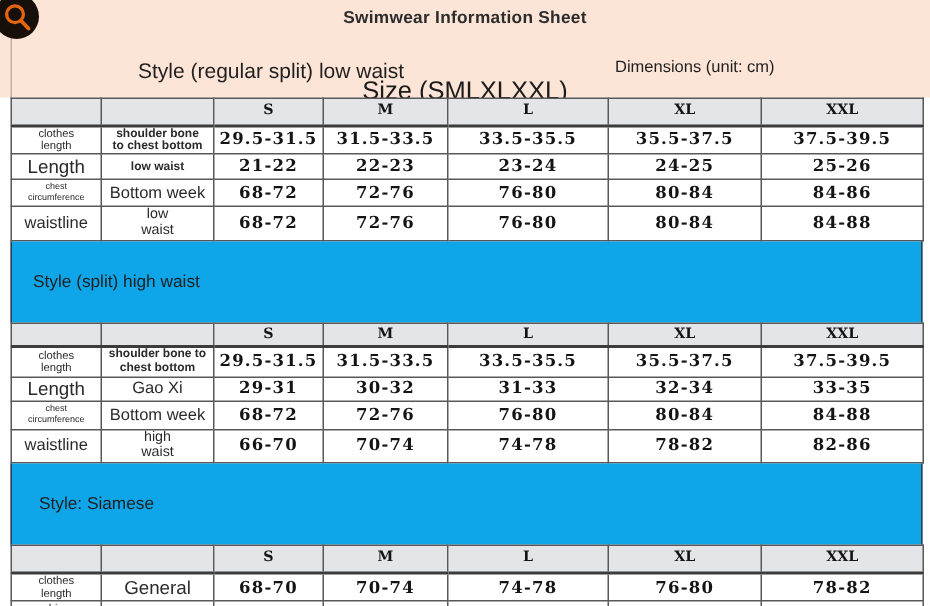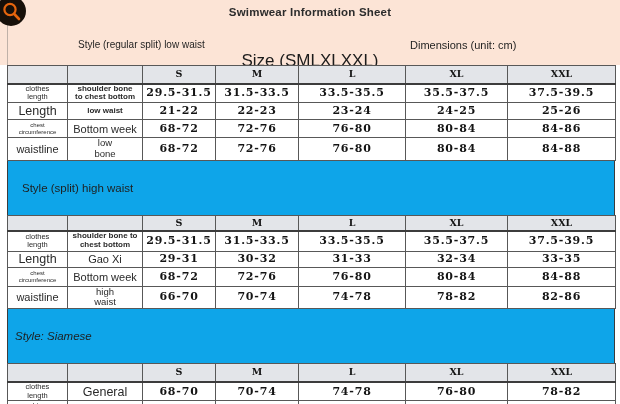--- a/index.html
+++ b/index.html
@@ -5,21 +5,21 @@
   html,body { margin:0; padding:0; background:#ffffff; }
   .screen {
     position:relative; width:620px; height:404px; overflow:hidden;
     background:#ffffff; font-family:"Liberation Sans", sans-serif; color:#1f1f1f;
   }
   .topband { position:absolute; left:0; top:0; width:620px; height:65px; background:#fce4d6; }
   .doc-title { position:absolute; left:0; top:6px; width:620px; text-align:center;
     font-size:11.5px; font-weight:600; color:#2c2c2c; letter-spacing:.2px; }
   .size-heading { position:absolute; left:0; top:19px; width:620px; text-align:center;
     font-size:17px; color:#1b1b1b;margin-top:32px; }
-  .style-label { position:absolute; left:78px; top:39px; font-size:10px; color:#1f1f1f; }
+  .style-label { position:absolute; left:92px; top:39px; font-size:14px; color:#1f1f1f; }
   .dims-label { position:absolute; left:410px; top:39px; font-size:11px; color:#1f1f1f; }
   .left-hairline { position:absolute; left:7px; top:24px; width:1px; height:41px; background:rgba(100,100,100,.4); }
 
   .magnifier { position:absolute; left:-5px; top:-5px; width:34px; height:34px; }
 
   .content { position:absolute; left:7px; top:65px; width:608px; }
 
   table.sizes { border-collapse:collapse; table-layout:fixed; width:608px;
     border:1px solid #3c3c3c; }
   table.sizes td { border:1px solid #585858; text-align:center; vertical-align:middle;
@@ -37,21 +37,21 @@
   .l-lg  { font-size:12.5px; color:#2a2a2a; }
   .s-sm  { font-size:8px;    color:#2a2a2a;font-weight:bold; }
   .s-md  { font-size:11px;   color:#2a2a2a; }
   .s-two { font-size:9.5px;  color:#2a2a2a; }
   .s-lg  { font-size:12.5px; color:#2a2a2a; }
 
   .gapband { width:608px; box-sizing:border-box; background:#0ea5e9;
     border-left:1px solid #3c3c3c; border-right:1px solid #3c3c3c;
     display:flex; align-items:center; font-size:11.5px; color:#1f1f1f; }
   .gap1 { height:54px; padding-left:14px; }
-  .gap2 { height:54px; padding-left:7px;font-style:italic; }
+  .gap2 { height:54px; padding-left:18px; }
 </style>
 </head>
 <body>
 
 <div class="screen">
   <div class="topband"></div>
   <div class="left-hairline"></div>
 
   <div class="magnifier">
     <svg width="34" height="34" viewBox="0 0 34 34">
@@ -114,21 +114,21 @@
         <td class="s-md">Bottom week</td>
         <td class="num">68-72</td>
         <td class="num">72-76</td>
         <td class="num">76-80</td>
         <td class="num">80-84</td>
         <td class="num">84-86</td>
       </tr>
       <tr style="height:17px">
         <td class="l-md">waistline</td>
         <td class="s-two pre">low
-bone</td>
+waist</td>
         <td class="num">68-72</td>
         <td class="num">72-76</td>
         <td class="num">76-80</td>
         <td class="num">80-84</td>
         <td class="num">84-88</td>
       </tr>
     </tbody>
       </table>
 
     <div class="gapband gap1">

